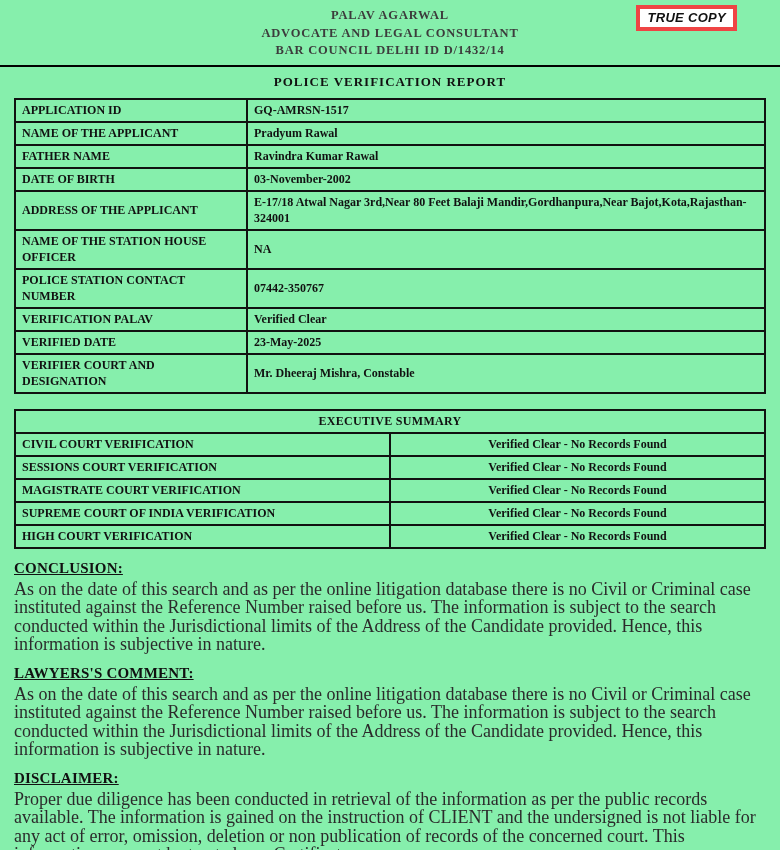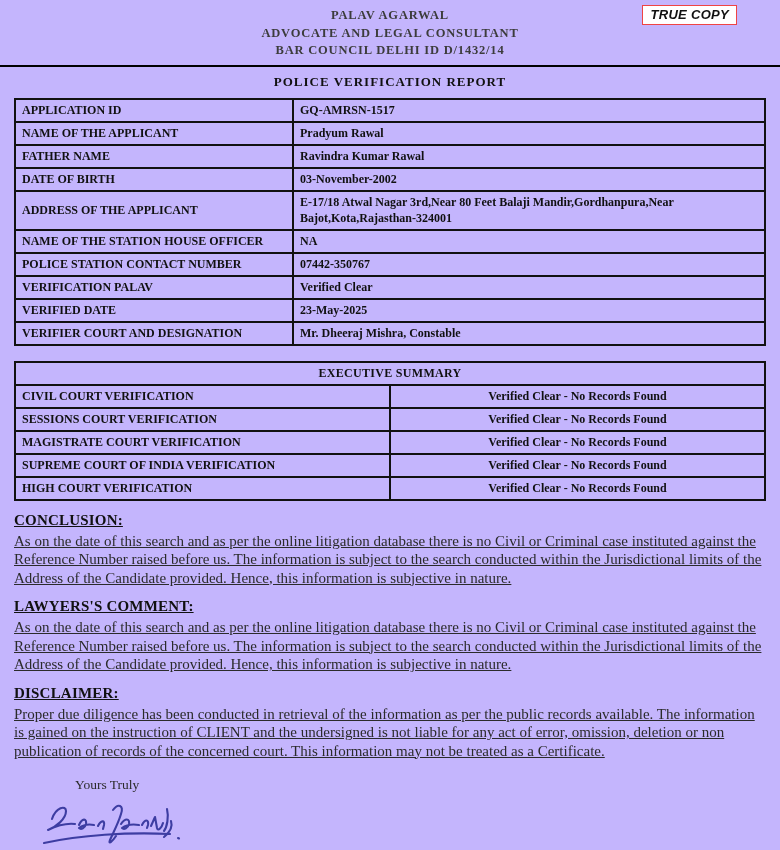--- a/index.html
+++ b/index.html
@@ -1,41 +1,41 @@
 <!DOCTYPE html>
 <html><head>
 <meta charset="utf-8">
 <style>
   * { margin: 0; padding: 0; box-sizing: border-box; }
   html, body { background: #ffffff; }
   .page {
     width: 780px;
     height: 850px;
     margin: 0 auto;
-    background: #c4b5fd;
+    background: #86efac;
     font-family: "Liberation Serif", serif;
     color: #1f1f1f;
     position: relative;
     overflow: hidden;
   }
   
   .letterhead {
     padding-top: 7px;
     text-align: center;
     font-weight: bold;
     color: #3c3c3c;
     font-size: 12.5px;
     line-height: 17.5px;
     letter-spacing: 0.8px;
   }
   .true-copy {
     position: absolute;
     top: 5px;
     right: 43px;
-    border: 1px solid #ef4444;
+    border: 4px solid #ef4444;
     padding: 1px 7px 2px 7px;
     font-family: "Liberation Sans", sans-serif;
     font-style: italic;
     font-weight: bold;
     font-size: 13px;
     color: #111;
     letter-spacing: 0.3px;
     background: #fff;
   }
   .top-rule {
@@ -61,43 +61,42 @@
   table.doc-table td, table.doc-table th {
     border: 2px solid #111;
     font-size: 12px;
     font-weight: bold;
     color: #111;
     padding: 2px 6px 3px 6px;
     vertical-align: middle;
     line-height: 16px;
   }
   .details-table td { height: 22px; }
-  .details-table .col-label { width: 278px; }
+  .details-table .col-label { width: 232px; }
   .summary-table td, .summary-table th { height: 20px; }
   .summary-table .col-label { width: 281px; }
   .summary-table .summary-value { text-align: center; }
   .summary-table th { text-align: center; letter-spacing: 0.3px; }
   table.summary-table { margin-top: 15px; }
   
   .section { margin: 0 14px; }
   .section-heading {
     font-weight: bold;
     font-size: 15px;
     text-decoration: underline;
     margin-top: 11px;
     color: #111;
     letter-spacing: 0.2px;
   }
   .section-body {
-    font-size: 15px;
+    font-size: 18px;
     line-height: 18.5px;
     margin-top: 3px;
     color: #2b2b2b;
     width: 748px;
-    text-decoration: underline;
   }
   
   .closing {
     margin: 17px 0 0 75px;
     font-size: 13.5px;
     color: #2b2b2b;
   }
   .signature-wrap { margin: 4px 0 0 36px; height: 62px; }
 </style>
 </head>

